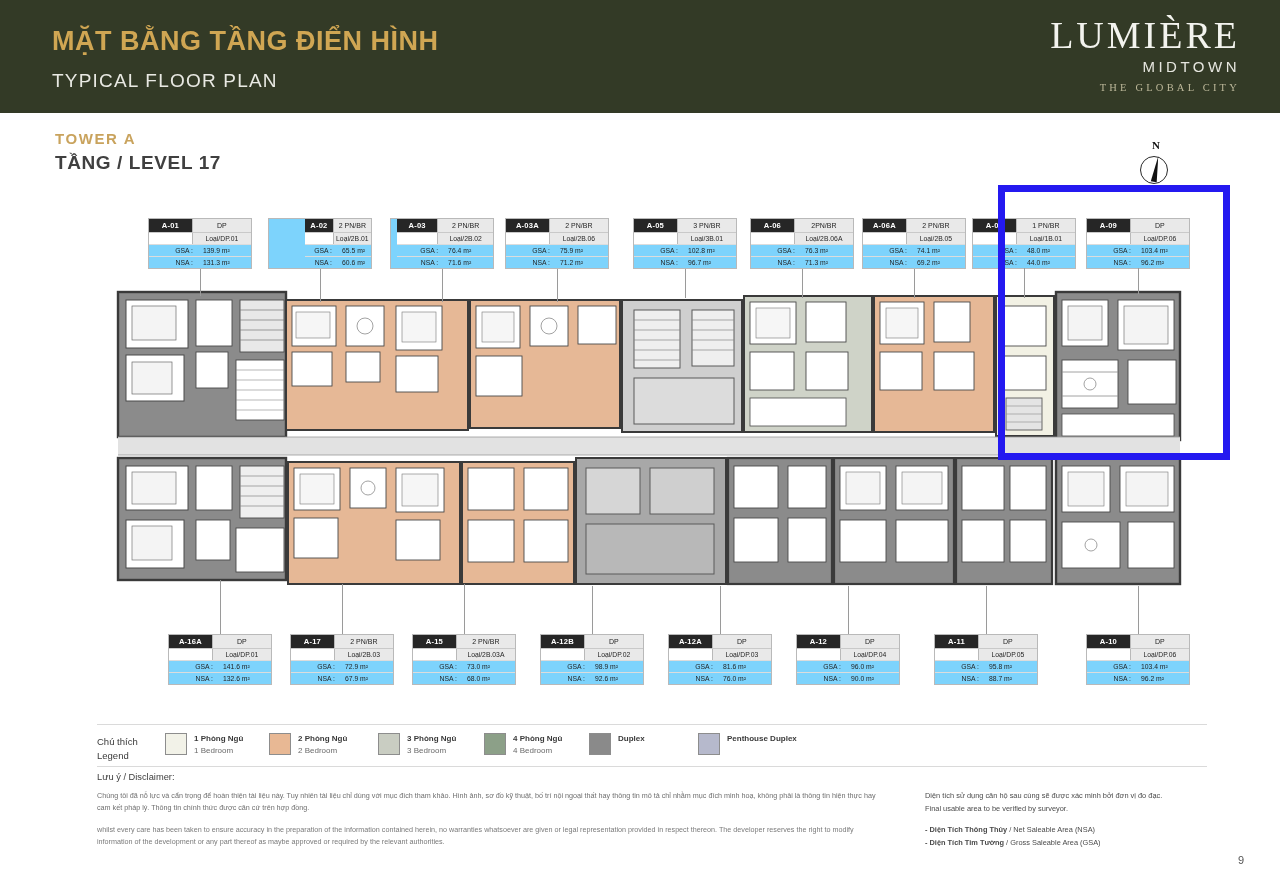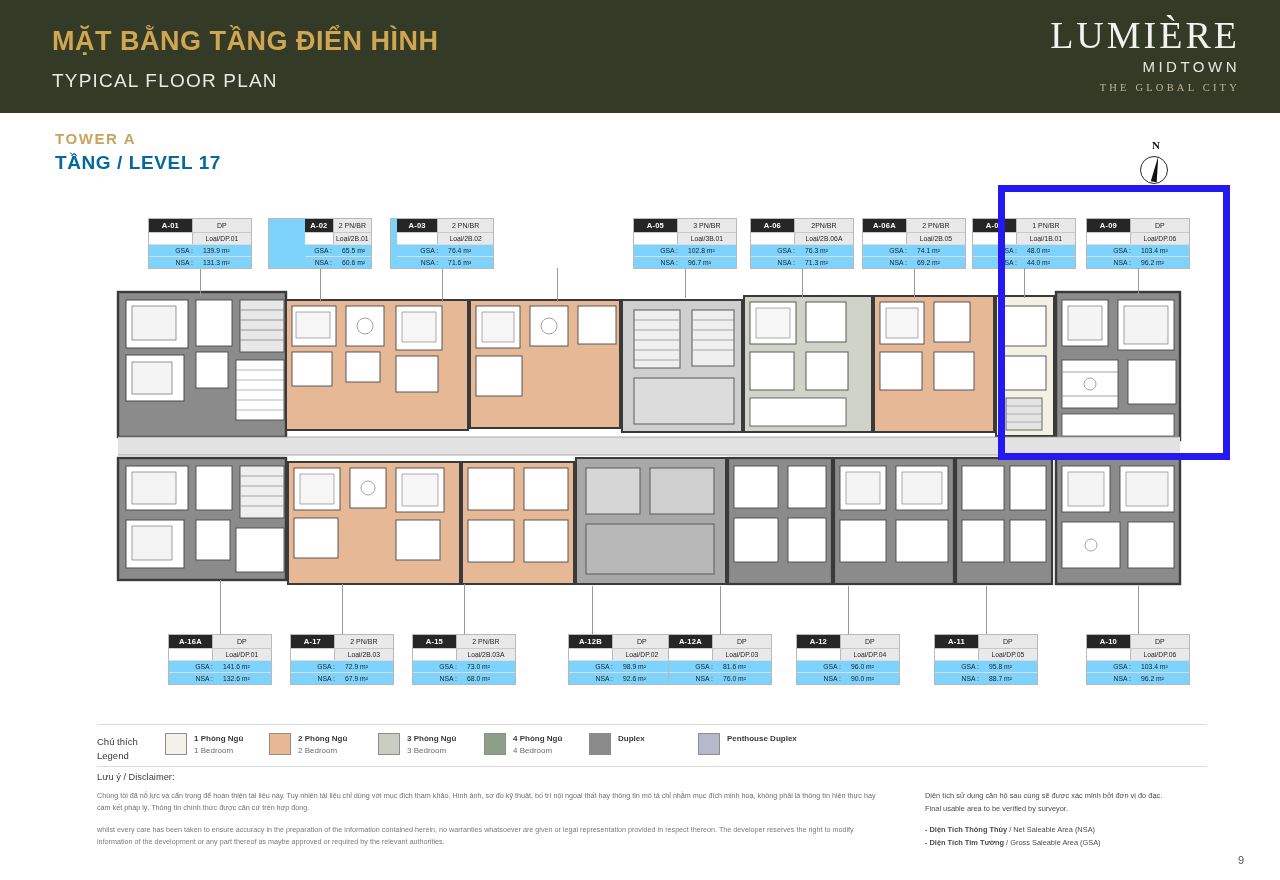--- a/index.html
+++ b/index.html
@@ -38,21 +38,21 @@
     font-size:10.5px; letter-spacing:3.2px; color:#bdb89a; margin-top:7px;
   }
 
   
   .tower {
     position:absolute; left:55px; top:130px;
     font-size:15px; font-weight:bold; letter-spacing:1.6px; color:#c9a35d;
   }
   .level {
     position:absolute; left:55px; top:152px;
-    font-size:19px; font-weight:bold; letter-spacing:.6px; color:#0369a1;
+    font-size:19px; font-weight:bold; letter-spacing:.6px; color:#404040;
   }
 
   
   .compass { position:absolute; left:1136px; top:140px; width:40px; height:50px; }
   .compass .circ {
     position:absolute; left:4px; top:16px; width:28px; height:28px;
     border:1.3px solid #2a2a2a; border-radius:50%;
   }
   .compass .needle {
     position:absolute; left:17px; top:16px; width:0; height:0;
@@ -418,20 +418,38 @@
         <div class="alab">GSA :</div>
         <div class="aval">76.4 m²</div>
       </div>
     <div class="arow">
         <div class="alab">NSA :</div>
         <div class="aval">71.6 m²</div>
       </div>
   </div>
   <div class="leader" style="left:442px; top:268px; height:34px;"></div>
 
+  <div class="card" style="left:505px; top:218px;">
+    <div class="row1">
+        <div class="code">A-03A</div>
+        <div class="type">2 PN/BR</div>
+      </div>
+    <div class="row2">
+        <div class="blank"></div>
+        <div class="loai">Loại/2B.06</div>
+      </div>
+    <div class="arow">
+        <div class="alab">GSA :</div>
+        <div class="aval">75.9 m²</div>
+      </div>
+    <div class="arow">
+        <div class="alab">NSA :</div>
+        <div class="aval">71.2 m²</div>
+      </div>
+  </div>
   <div class="leader" style="left:557px; top:268px; height:34px;"></div>
 
   <div class="card" style="left:633px; top:218px;">
     <div class="row1">
         <div class="code">A-05</div>
         <div class="type">3 PN/BR</div>
       </div>
     <div class="row2">
         <div class="blank"></div>
         <div class="loai">Loại/3B.01</div>
@@ -580,21 +598,21 @@
         <div class="alab">GSA :</div>
         <div class="aval">73.0 m²</div>
       </div>
     <div class="arow">
         <div class="alab">NSA :</div>
         <div class="aval">68.0 m²</div>
       </div>
   </div>
   <div class="leader" style="left:464px; top:584px; height:50px;"></div>
 
-  <div class="card" style="left:540px; top:634px;margin-left:28px;">
+  <div class="card" style="left:540px; top:634px;">
     <div class="row1">
         <div class="code">A-12B</div>
         <div class="type">DP</div>
       </div>
     <div class="row2">
         <div class="blank"></div>
         <div class="loai">Loại/DP.02</div>
       </div>
     <div class="arow">
         <div class="alab">GSA :</div>

